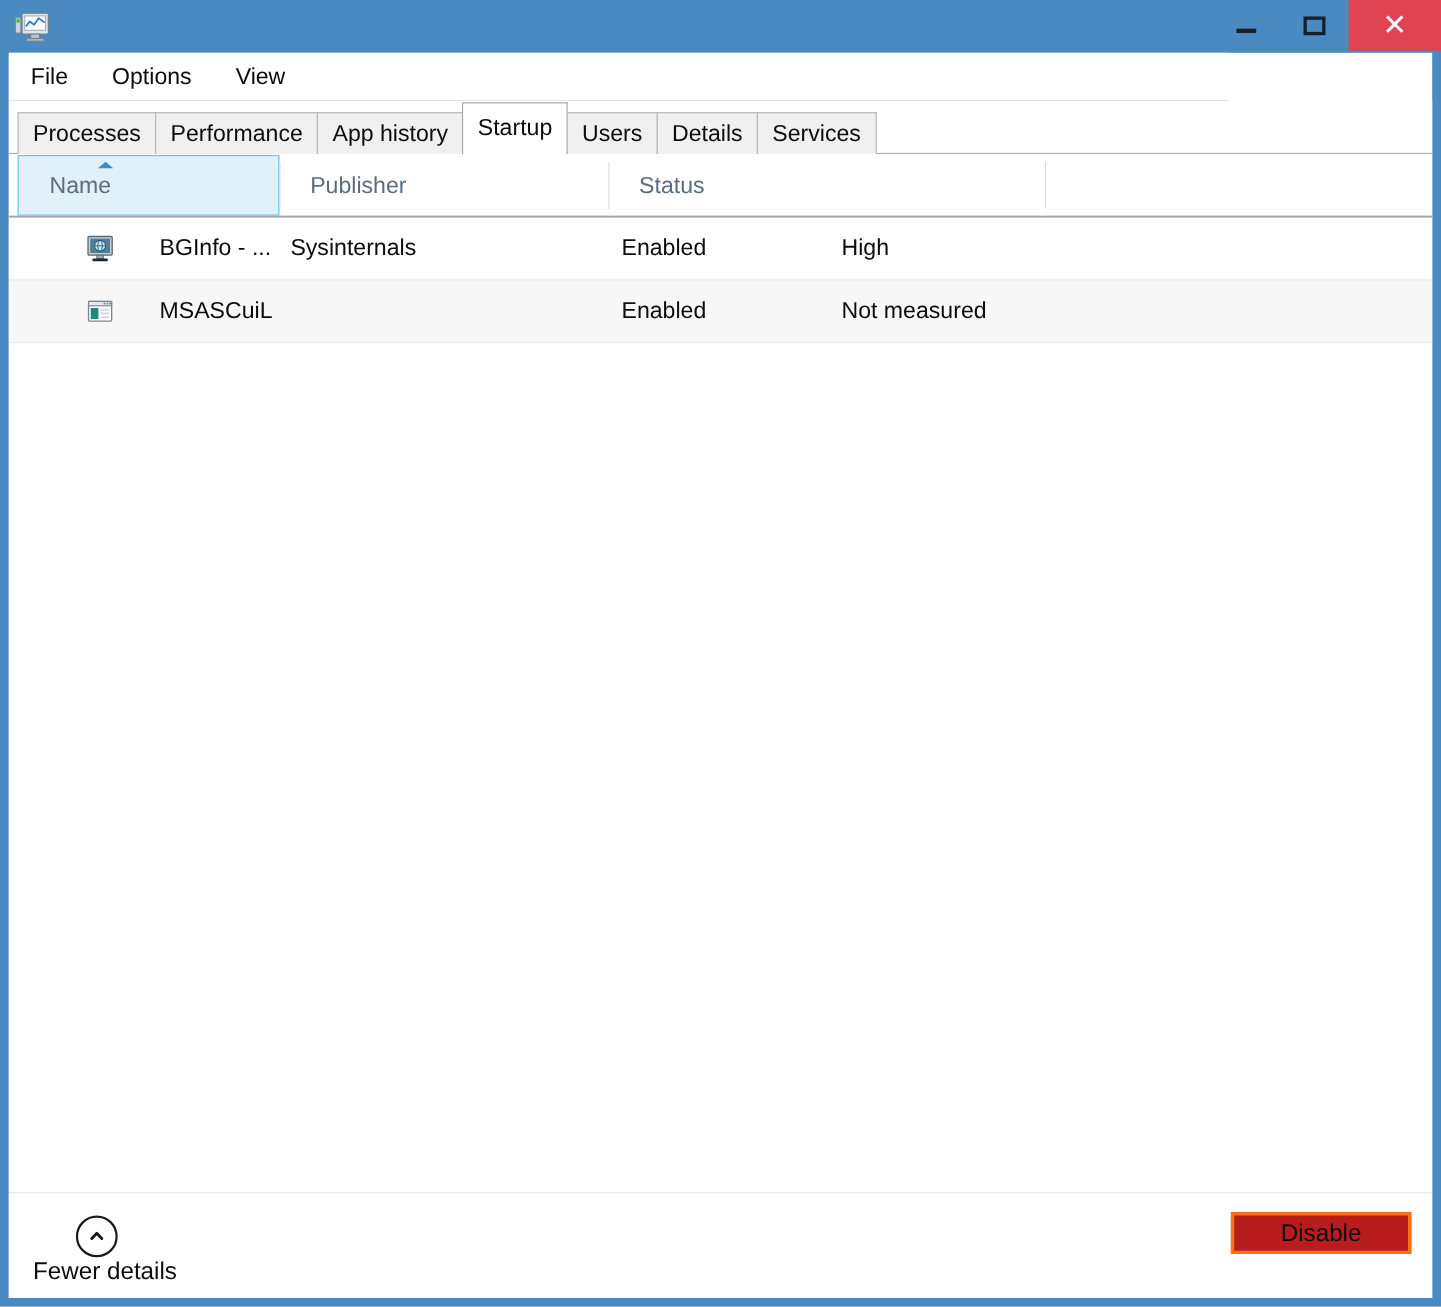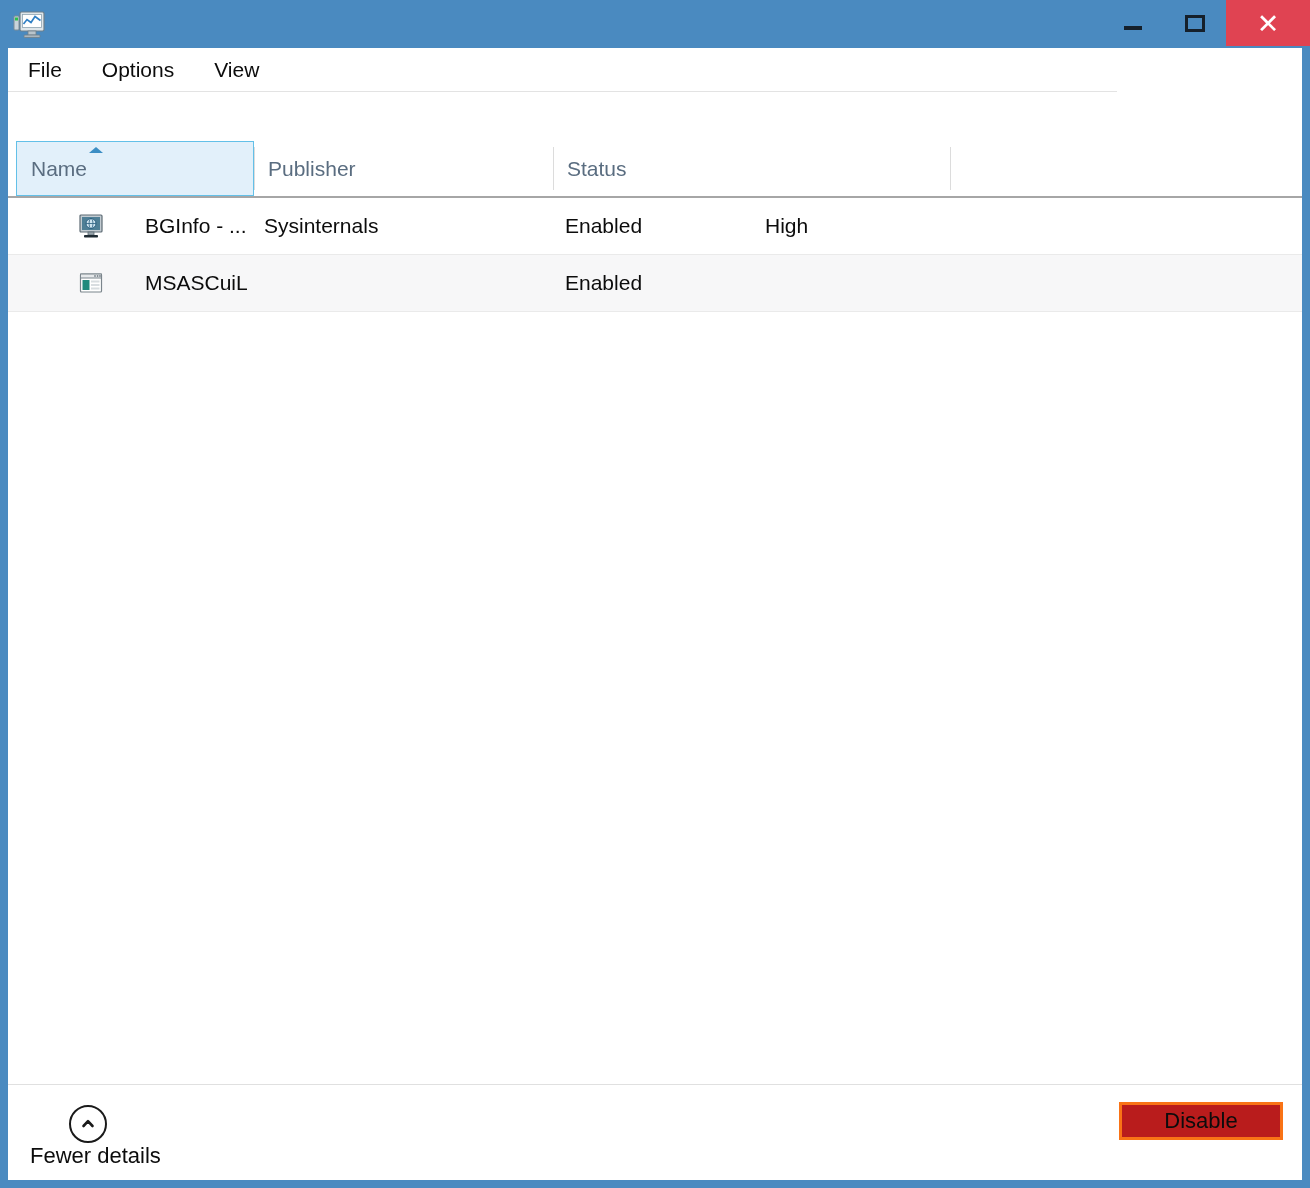--- a/index.html
+++ b/index.html
@@ -181,21 +181,21 @@
     top: 0;
     height: 55px;
     display: flex;
     align-items: center;
     box-sizing: border-box;
     font-size: 21px;
     color: #5a6d80;
     cursor: default;
     font-family: "Liberation Sans", sans-serif;
   }
-  .col .lbl { padding-left: 14px; }
+  .col .lbl { padding-left: 28px; }
   .col.sorted {
     background: #e2f0fa;
     border: 1px solid #63c0e8;
   }
   .col.divided::before {
     content: "";
     position: absolute;
     left: 0;
     top: 6px;
     bottom: 6px;
@@ -349,20 +349,32 @@
   </div>
 
   <div class="client">
 
     <div class="menubar">
       <span class="menu-item">File</span>
       <span class="menu-item">Options</span>
       <span class="menu-item">View</span>
     </div>
 
+    <div class="tabstrip">
+      <div class="tabs-underline"></div>
+      <div class="tabs-row">
+        <div class="tab">Processes</div>
+        <div class="tab">Performance</div>
+        <div class="tab">App history</div>
+        <div class="tab active">Startup</div>
+        <div class="tab">Users</div>
+        <div class="tab">Details</div>
+        <div class="tab">Services</div>
+      </div>
+    </div>
 
     <div class="colheader">
       <div class="col sorted" style="left:8px; width:238px;">
         <span class="sort-arrow"></span>
         <span class="lbl">Name</span>
       </div>
       <div class="col divided" style="left:246px; width:299px;">
         <span class="lbl">Publisher</span>
       </div>
       <div class="col divided" style="left:545px; width:203px;">
@@ -405,20 +417,21 @@
               <rect x="4.5" y="10" width="7" height="10" fill="#1f8a7c"></rect>
               <rect x="13" y="10.5" width="8.5" height="2" fill="#d8dde0"></rect>
               <rect x="13" y="14" width="8.5" height="2" fill="#d8dde0"></rect>
               <rect x="13" y="17.5" width="8.5" height="2" fill="#d8dde0"></rect>
             </svg>
           </span>
           <span>MSASCuiL</span>
         </div>
         <div class="cell cell-pub"></div>
         <div class="cell cell-stat">Enabled</div>
+        <div class="cell cell-imp">Not measured</div>
       </div>
 
     </div>
 
     <div class="footer-sep"></div>
     <div class="footer">
       <div class="fewer">
         <span class="circle-chevron">
           <svg width="18" height="18" viewBox="0 0 18 18">
             <polyline points="4.5,11 9,6.2 13.5,11" fill="none" stroke="#1a1a1a" stroke-width="2.6" stroke-linecap="round" stroke-linejoin="round"></polyline>

